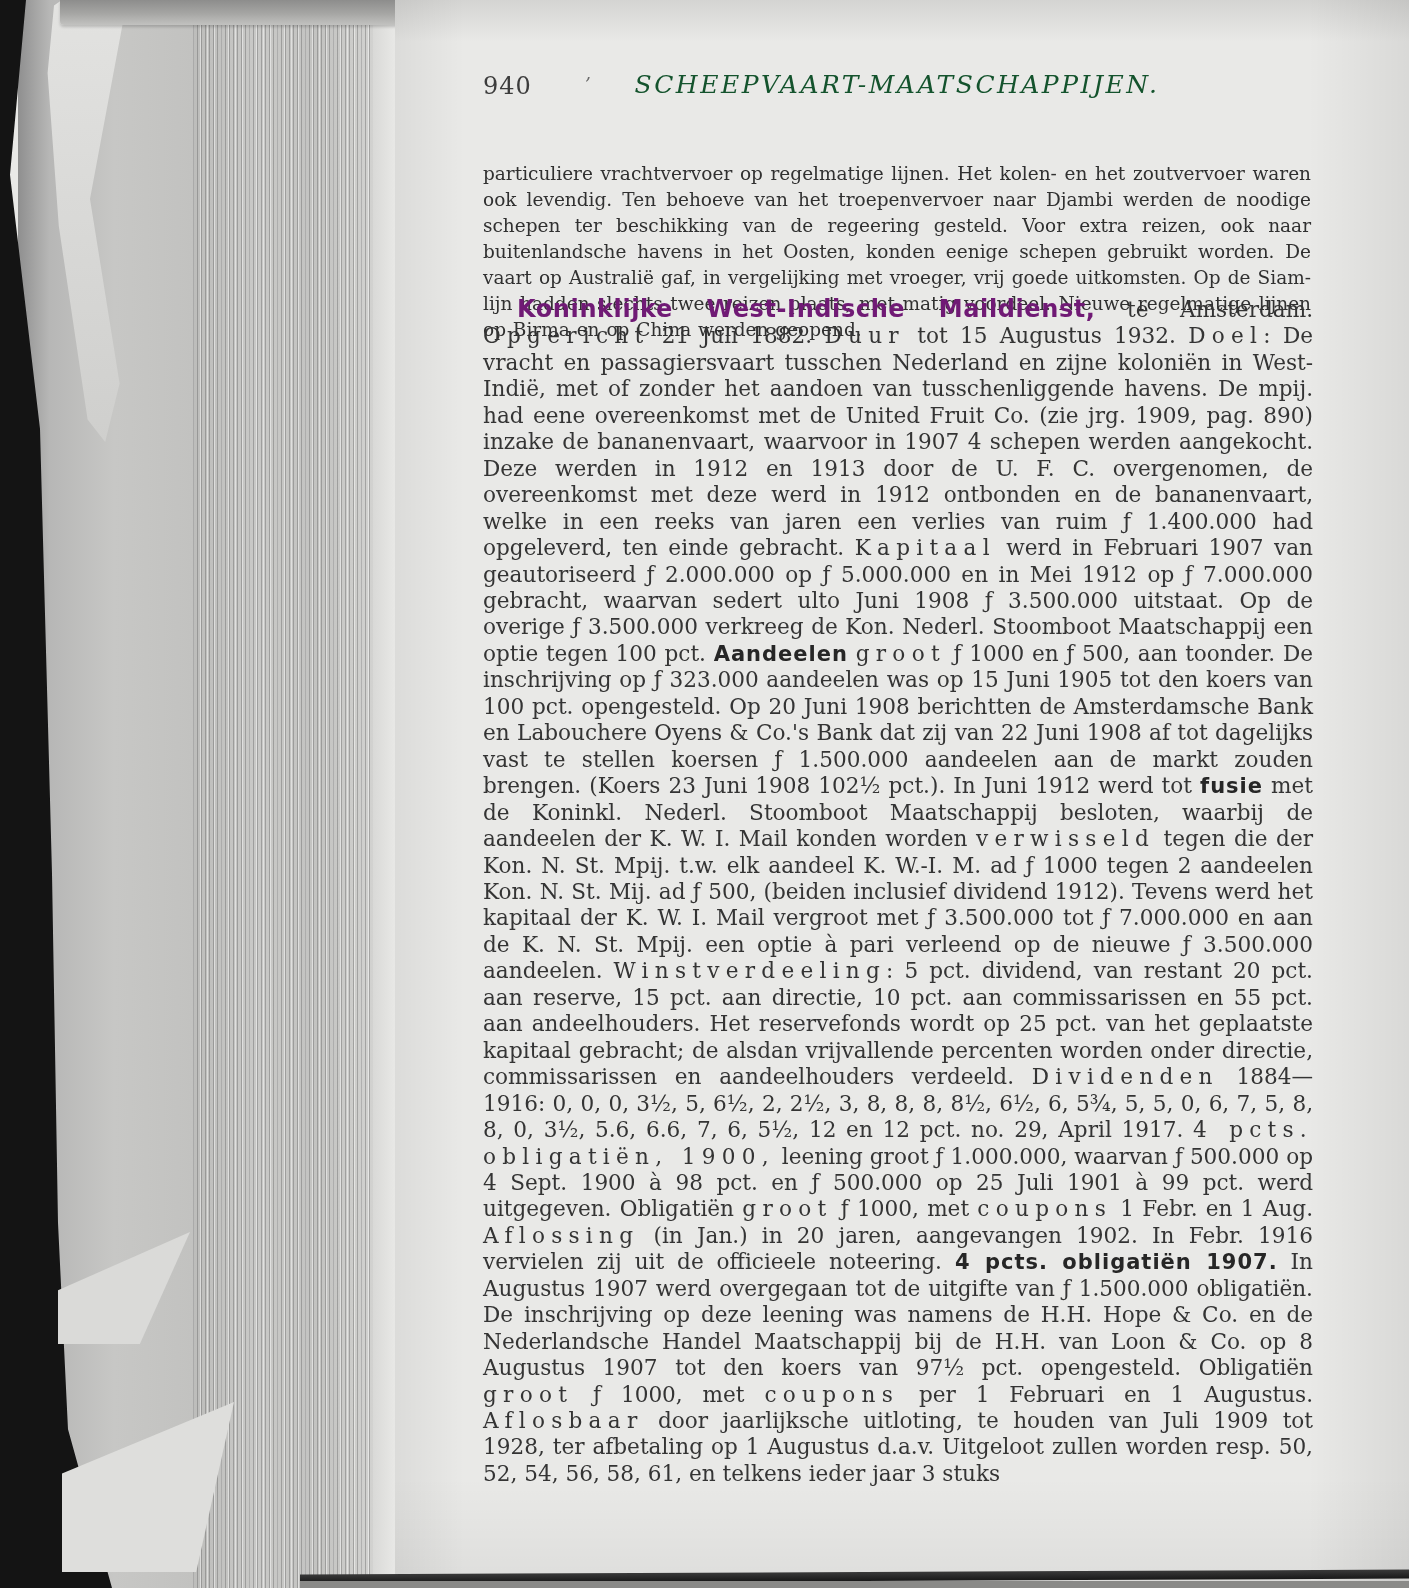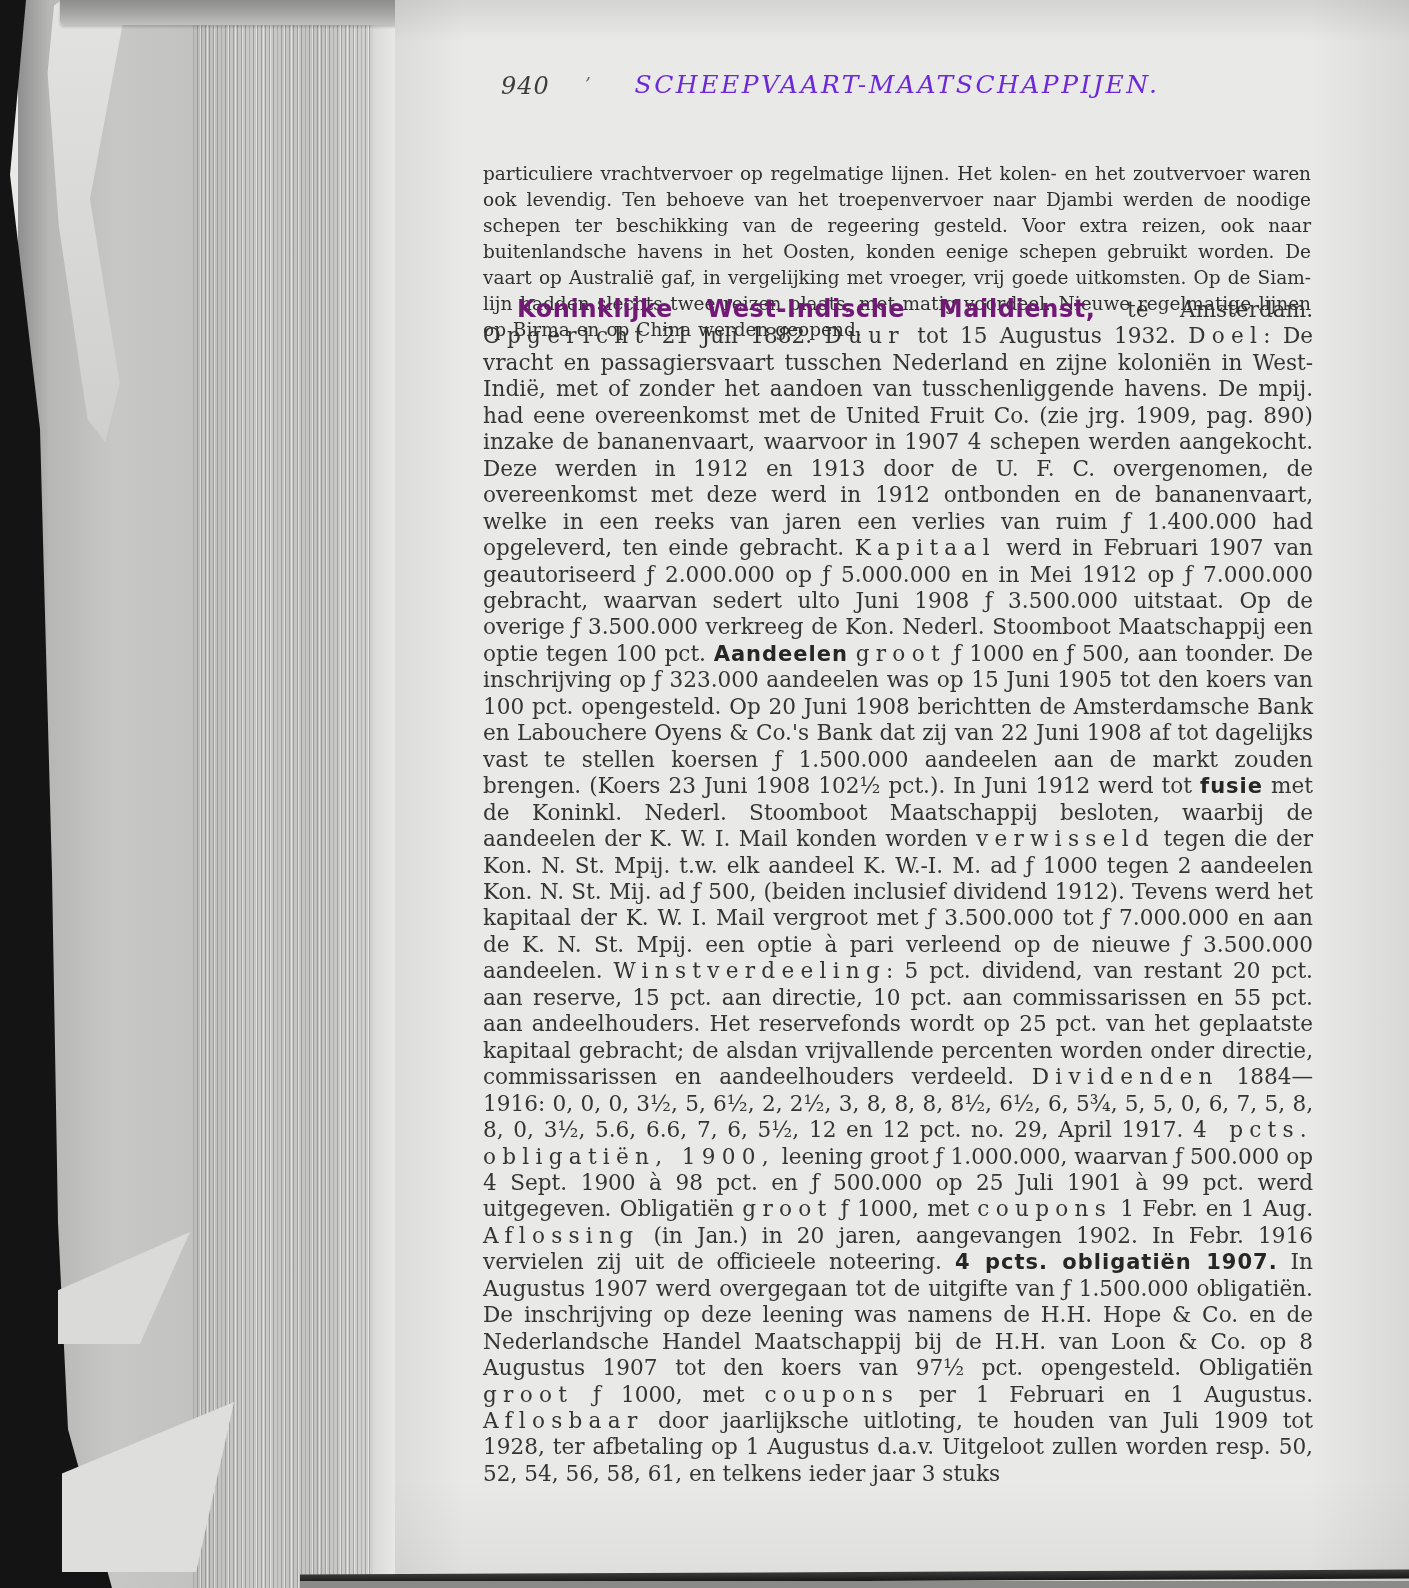--- a/index.html
+++ b/index.html
@@ -66,27 +66,27 @@
   .bottom-shadow-line{
     position:absolute;left:300px;right:-6px;bottom:7px;height:9px;
     background:linear-gradient(180deg,#3a3a3a,#181818);
     transform:rotate(-.25deg);
   }
   .bottom-under{
     position:absolute;left:300px;right:0;bottom:0;height:7px;background:#8a8a88;
   }
   
   .page-number{
-    position:absolute;left:501px;top:72px;
-    font-size:24px;color:#3c3c3c;letter-spacing:1px;font-style:italic;
+    position:absolute;left:483px;top:72px;
+    font-size:24px;color:#3c3c3c;letter-spacing:1px;
   }
   .running-title{
     position:absolute;left:483px;top:70px;width:828px;
     text-align:center;font-style:italic;font-size:25px;
-    letter-spacing:2.5px;color:#6d28d9;white-space:nowrap;
+    letter-spacing:2.5px;color:#14532d;white-space:nowrap;
   }
   .title-mark{
     position:absolute;left:585px;top:74px;font-size:18px;color:#6a6a6a;font-style:italic;
   }
   .intro{
     position:absolute;left:483px;top:121px;width:828px;
     font-size:18.5px;line-height:26px;text-align:justify;
     font-weight:400;color:#303030;word-spacing:1px;margin-top:40px;
   }
   .entry{

